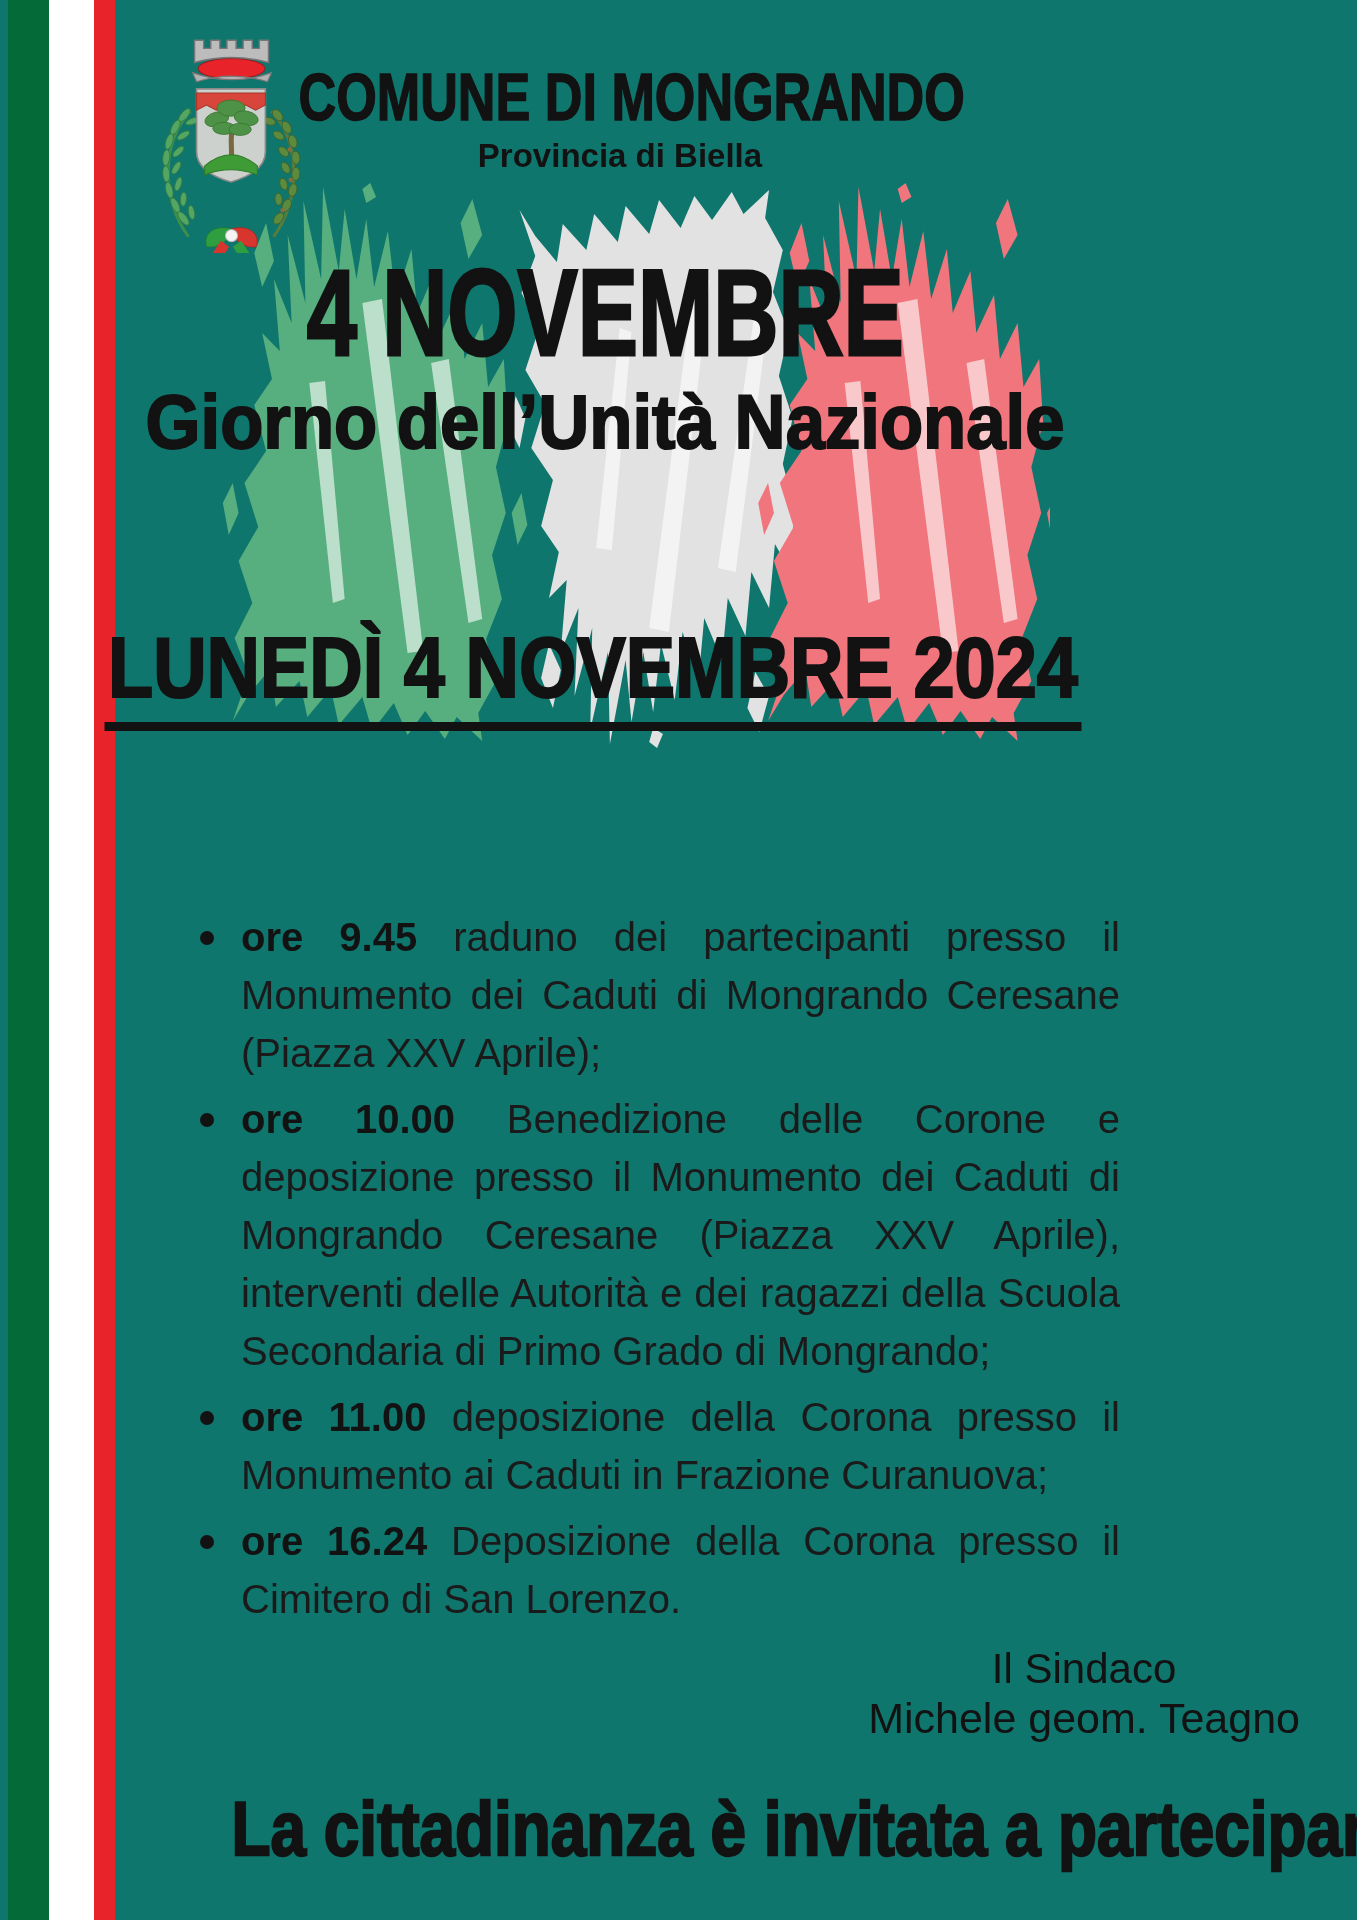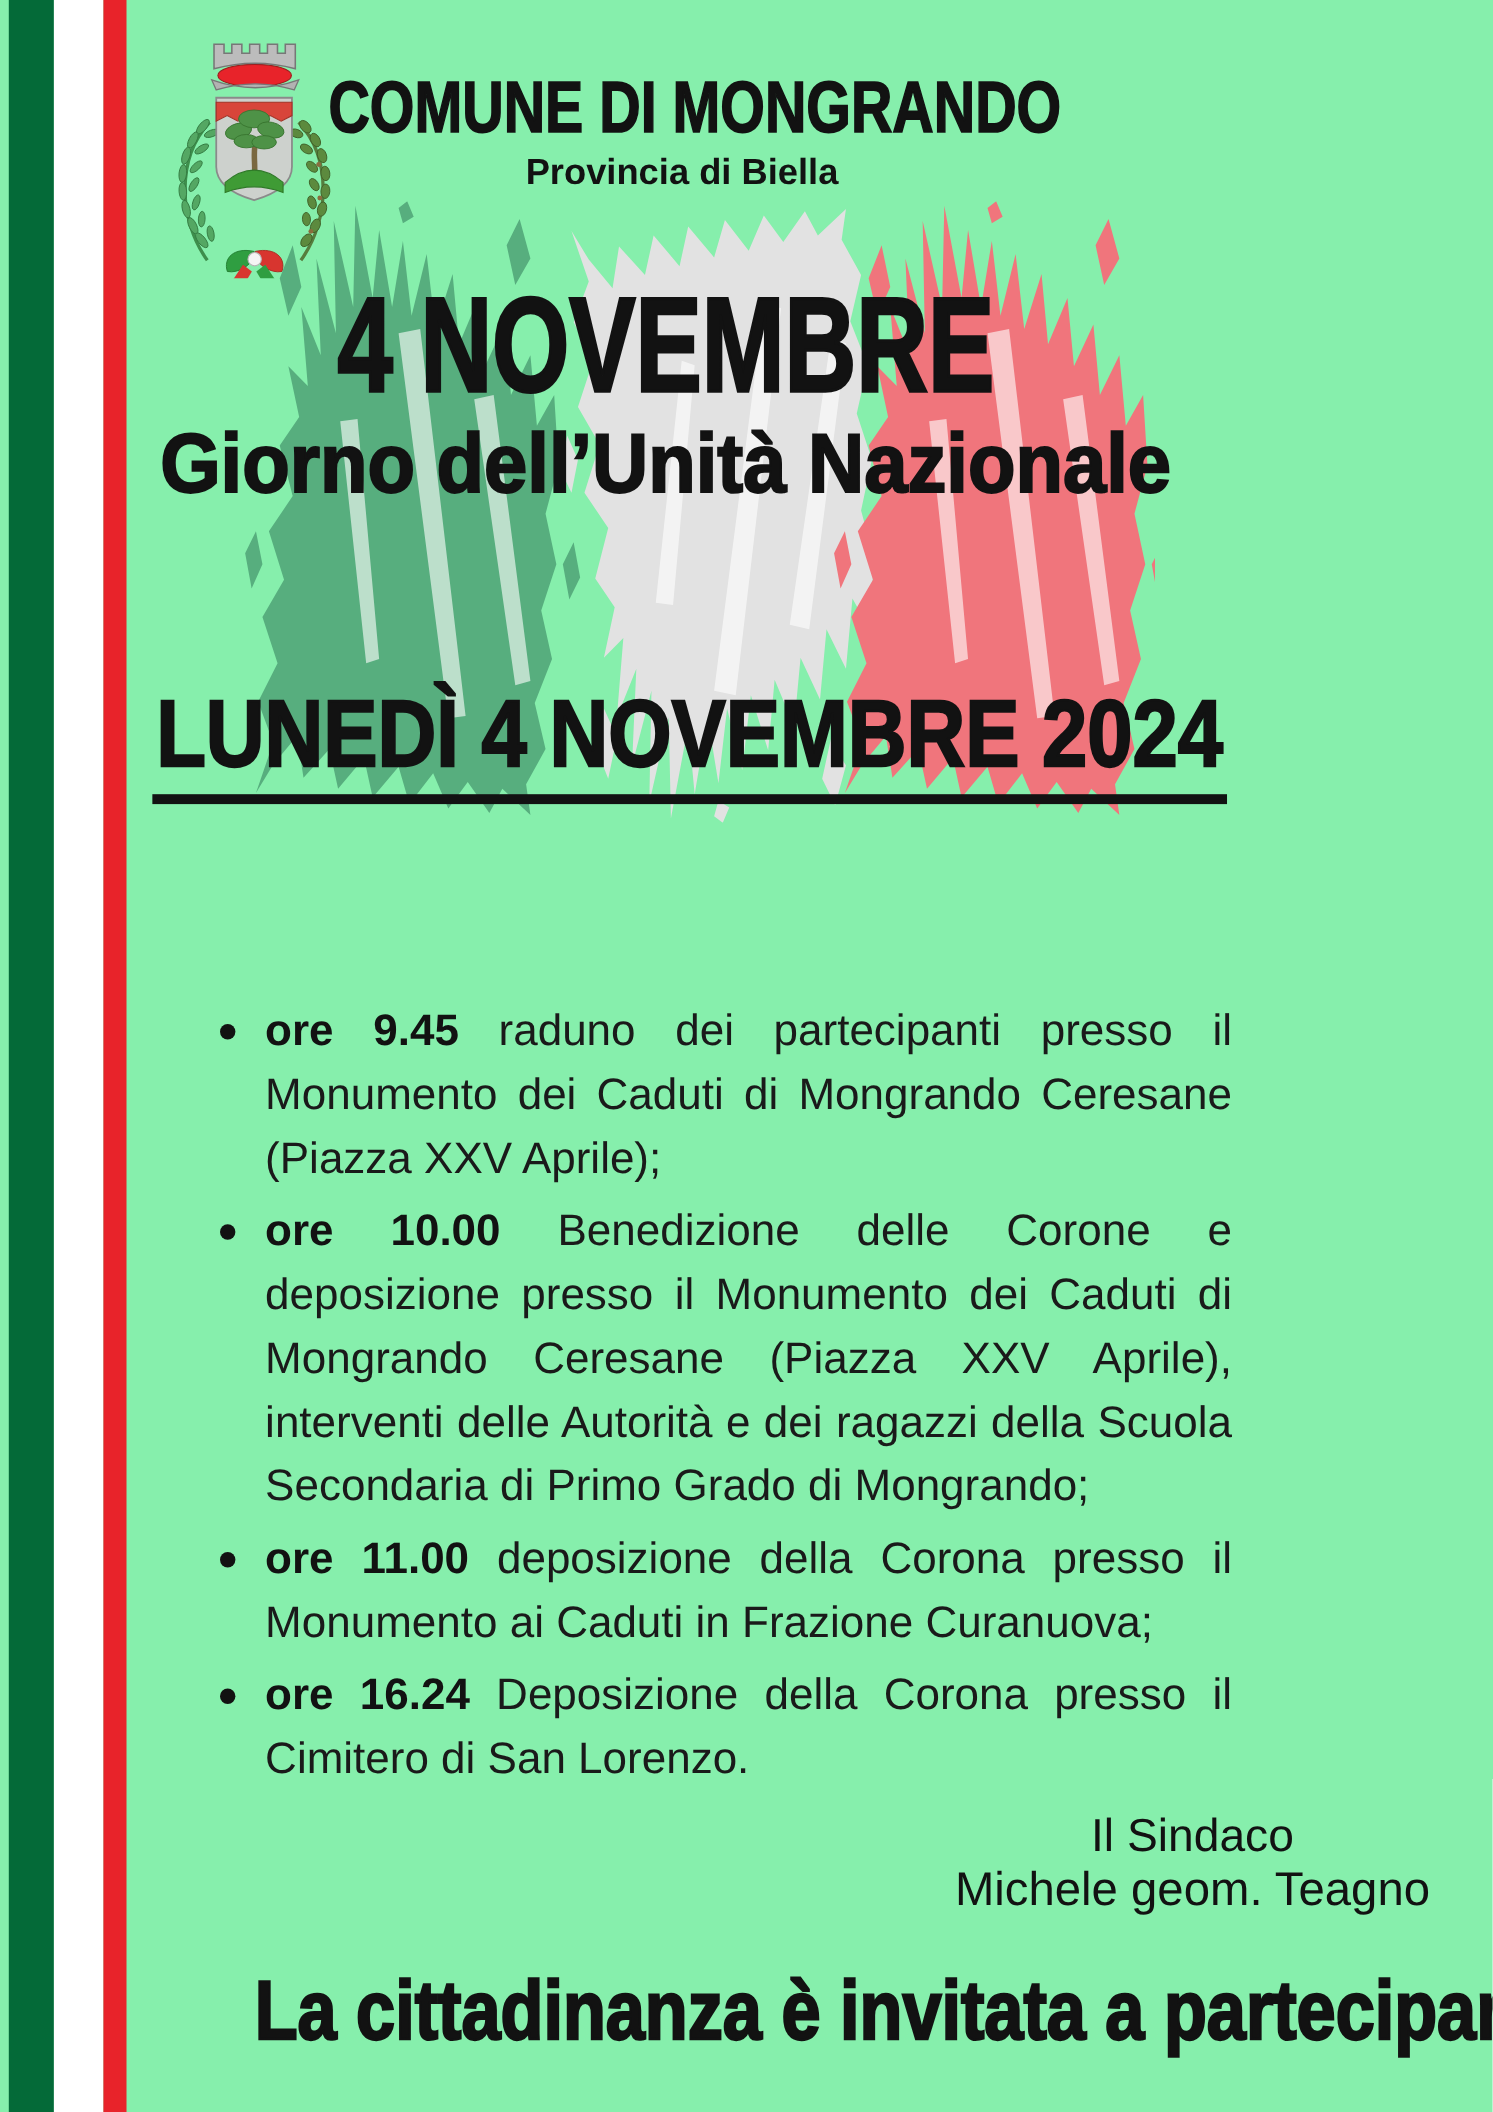--- a/index.html
+++ b/index.html
@@ -1,16 +1,16 @@
 <!DOCTYPE html>
 <html><head>
 <meta charset="utf-8">
 <style>
   html,body{margin:0;padding:0;background:#ffffff;}
-  .poster{position:relative;width:1357px;height:1920px;background:#86efac;overflow:hidden;
+  .poster{position:relative;width:1357px;height:1920px;background:#0f766e;overflow:hidden;
           font-family:"Liberation Sans",sans-serif;color:#121212;}
   
   .stripe{position:absolute;top:0;height:1920px;}
   .stripe.green{left:8px;width:41px;background:#046A38;}
   .stripe.white{left:49px;width:45px;background:#ffffff;}
   .stripe.red{left:94px;width:21px;background:#E8232A;}
   
   .crest{position:absolute;left:150px;top:30px;width:162px;height:223px;}
   .header-text{position:absolute;left:210px;top:64px;width:820px;text-align:center;}
   .municipality{font-size:66px;font-weight:bold;line-height:66px;white-space:nowrap;}
@@ -18,21 +18,21 @@
   .province{font-size:33px;font-weight:bold;line-height:36px;margin-top:8px;}
   
   .flag{position:absolute;left:215px;top:183px;width:835px;height:565px;}
   .t1{position:absolute;left:55px;top:252px;width:1100px;text-align:center;font-size:122px;font-weight:bold;line-height:122px;white-space:nowrap;}
   .t1 .cond{display:inline-block;transform:scaleX(0.74);transform-origin:center;-webkit-text-stroke:3px #121212;}
   .t2{position:absolute;left:55px;top:382px;width:1100px;text-align:center;font-size:76px;font-weight:bold;line-height:80px;white-space:nowrap;}
   .t2 .cond{display:inline-block;transform:scaleX(0.93);transform-origin:center;-webkit-text-stroke:2px #121212;}
   .t3{position:absolute;left:55px;top:474px;width:1100px;text-align:center;font-size:64px;font-weight:bold;line-height:68px;white-space:nowrap;}
   .t3 .cond{display:inline-block;transform:scaleX(0.97);transform-origin:center;-webkit-text-stroke:1.8px #121212;}
   
-  .date-heading{position:absolute;left:0;top:622px;width:1185px;text-align:center;font-size:86px;font-weight:bold;line-height:90px;white-space:nowrap;margin-left:34px;}
+  .date-heading{position:absolute;left:0;top:622px;width:1185px;text-align:center;font-size:86px;font-weight:bold;line-height:90px;white-space:nowrap;}
   .date-heading .cond{display:inline-block;transform:scaleX(0.86);transform-origin:center;-webkit-text-stroke:2.2px #121212;
                       border-bottom:9px solid #121212;padding:0 4px 10px 4px;}
   
   ul.program{position:absolute;left:200px;top:908px;width:920px;margin:0;padding:0;list-style:none;}
   ul.program li{position:relative;padding-left:41px;margin:0 0 8px 0;font-size:40px;line-height:58px;
                 text-align:justify;color:#1a1a1a;}
   ul.program li::before{content:"";position:absolute;left:0;top:23px;width:14px;height:14px;border-radius:50%;background:#121212;}
   ul.program b{font-weight:bold;color:#121212;}
   
   .signature{position:absolute;right:57px;top:1645px;display:flex;flex-direction:column;align-items:center;}

